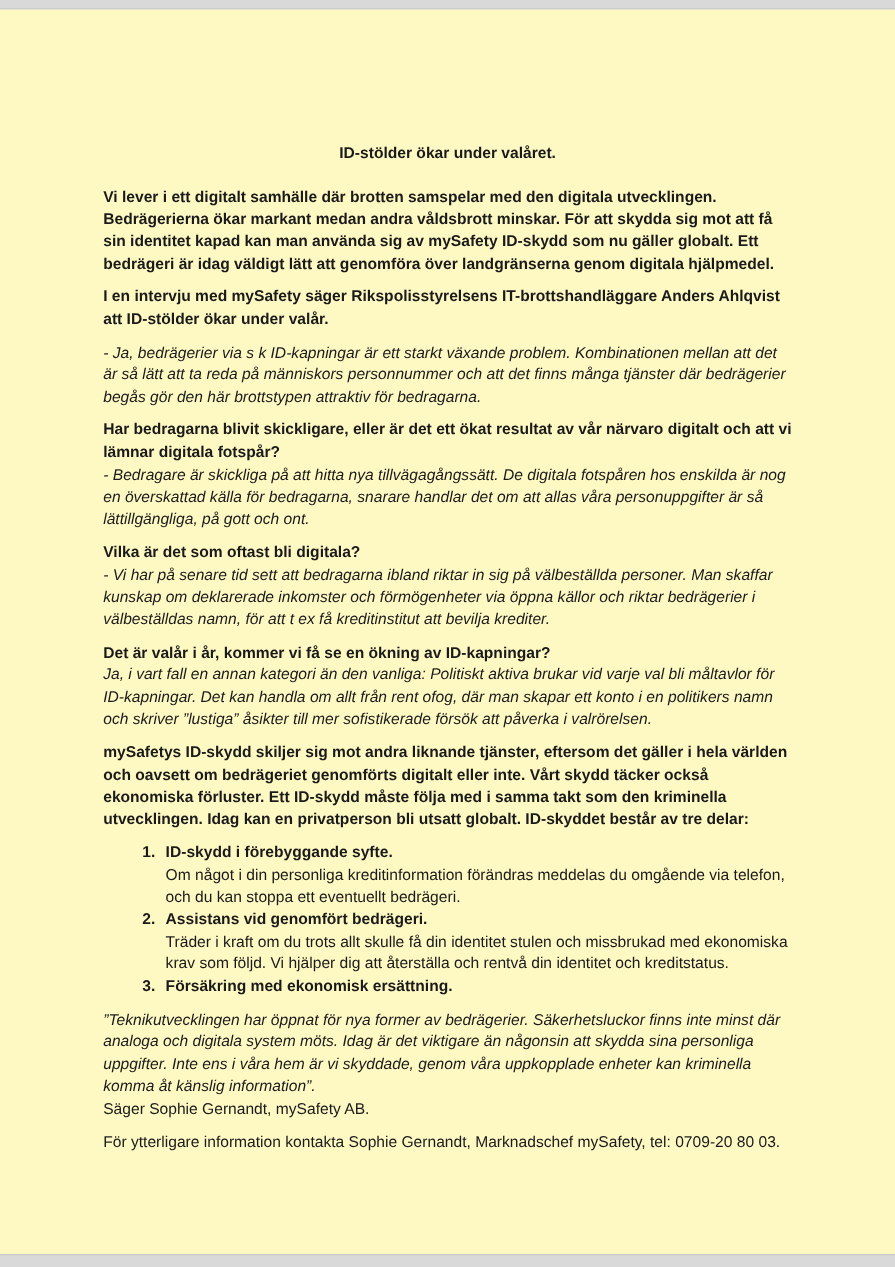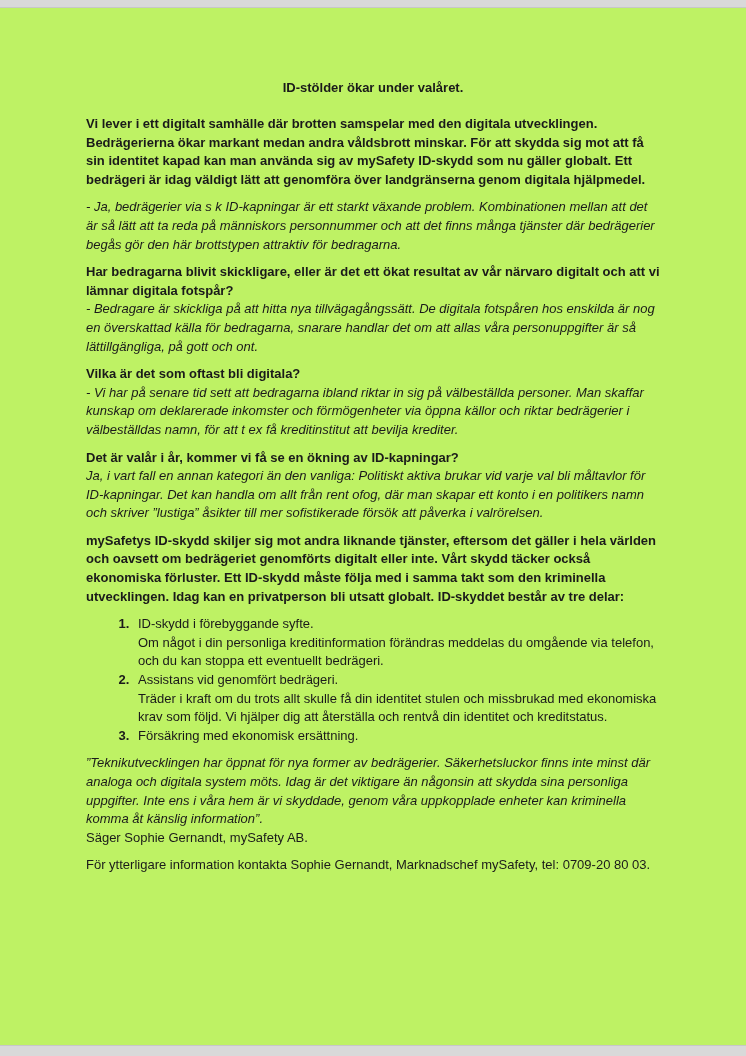--- a/index.html
+++ b/index.html
@@ -20,22 +20,22 @@
     border-bottom: 1px solid #c7c7c7;
   }
   .chrome-top { top: 0; height: 8px; }
   .chrome-bottom { bottom: 0; height: 11px; border-top: 1px solid #c7c7c7; border-bottom: none; }
   .page {
     position: absolute;
     top: 8px;
     left: 0;
     right: 0;
     bottom: 11px;
-    background: #bef264;
-    padding: 72px 86px 0 86px;
+    background: #fef9c3;
+    padding: 112px 86px 0 86px;
   }
   .doc-title {
     text-align: center;
     font-size: 13px;
     font-weight: bold;
     margin-bottom: 20px;
   }
   .para, .qa, .quote-block, ol.id-list {
     font-size: 13px;
     line-height: 18.6px;
@@ -43,34 +43,35 @@
   }
   .bold { font-weight: bold; }
   .qa .q { font-weight: bold; }
   .qa .a { font-style: italic; }
   ol.id-list {
     padding-left: 47px;
     list-style-position: outside;
   }
   ol.id-list li { padding-left: 5px; }
   ol.id-list li::marker { font-weight: bold; }
-  ol.id-list .li-head { font-weight: normal; }
+  ol.id-list .li-head { font-weight: bold; }
   .quote-block .quote-text { font-style: italic; }
 </style>
 </head>
 <body>
 
 <div class="chrome chrome-top"></div>
 
 <div class="page">
 
   <h1 class="doc-title">ID-stölder ökar under valåret.</h1>
 
   <p class="para bold">Vi lever i ett digitalt samhälle där brotten samspelar med den digitala utvecklingen. Bedrägerierna ökar markant medan andra våldsbrott minskar. För att skydda sig mot att få sin identitet kapad kan man använda sig av mySafety ID-skydd som nu gäller globalt. Ett bedrägeri är idag väldigt lätt att genomföra över landgränserna genom digitala hjälpmedel.</p>
 
+  <p class="para bold">I en intervju med mySafety säger Rikspolisstyrelsens IT-brottshandläggare Anders Ahlqvist att ID-stölder ökar under valår.</p>
 
   <div class="qa">
     <div class="a">- Ja, bedrägerier via s k ID-kapningar är ett starkt växande problem. Kombinationen mellan att det är så lätt att ta reda på människors personnummer och att det finns många tjänster där bedrägerier begås gör den här brottstypen attraktiv för bedragarna.</div>
   </div>
 
   <div class="qa">
     <div class="q">Har bedragarna blivit skickligare, eller är det ett ökat resultat av vår närvaro digitalt och att vi lämnar digitala fotspår?</div>
     <div class="a">- Bedragare är skickliga på att hitta nya tillvägagångssätt. De digitala fotspåren hos enskilda är nog en överskattad källa för bedragarna, snarare handlar det om att allas våra personuppgifter är så lättillgängliga, på gott och ont.</div>
   </div>
 

